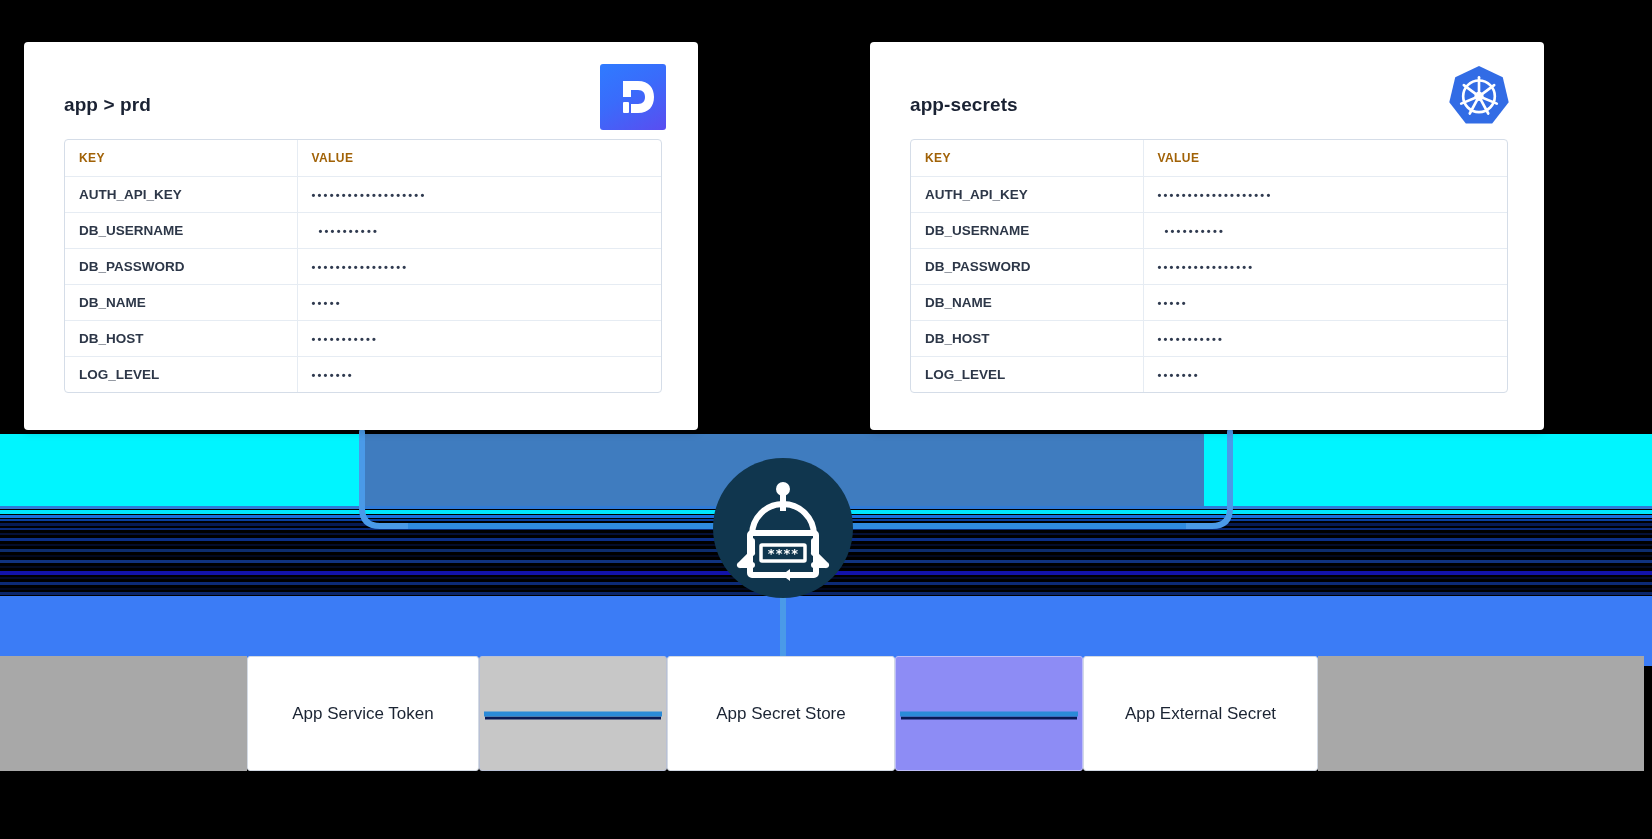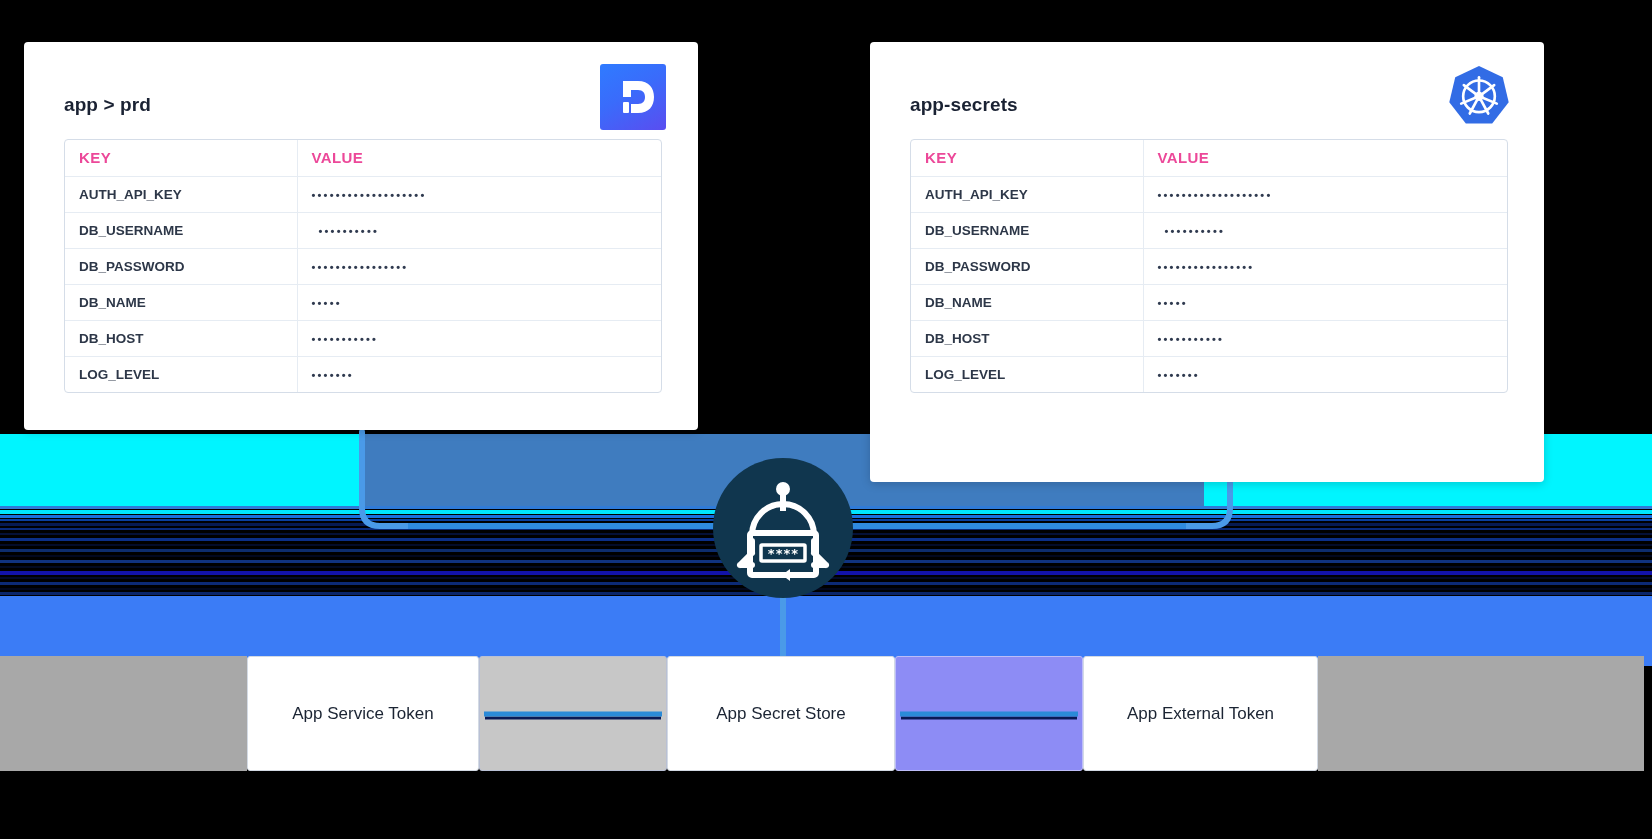--- a/index.html
+++ b/index.html
@@ -18,21 +18,21 @@
   }
 
   
   .card {
     position: absolute;
     background: #ffffff;
     border-radius: 4px;
     box-shadow: 0 2px 10px rgba(0,0,0,.18);
   }
   .card-left  { left: 24px;  top: 42px; width: 674px; height: 388px; padding-left: 16px; }
-  .card-right { left: 870px; top: 42px; width: 674px; height: 440px; }
+  .card-right { left: 870px; top: 42px; width: 674px; height: 388px; }
 
   .card-title {
     position: absolute;
     left: 40px;
     top: 52px;
     font-size: 19px;
     font-weight: 700;
     color: #1a2233;
     letter-spacing: .1px;
     white-space: nowrap;
@@ -73,22 +73,22 @@
     height: 36px;
     padding: 0 0 0 14px;
     border-bottom: 1px solid #e6ecf3;
     font-size: 13.5px;
     color: #2d3748;
     font-weight: 700;
     vertical-align: middle;
   }
   .kv-table th {
     font-weight: 700;
-    font-size: 15px;
-    color: #ec4899;
+    font-size: 12px;
+    color: #a16207;
     letter-spacing: .4px;
   }
   .kv-table tr:last-child td { border-bottom: none; }
   .kv-table .col-key   { width: 232px; border-right: 1px solid #e6ecf3; }
   .kv-table .col-value { width: auto; }
   .kv-table th.col-key { border-right: 1px solid #e6ecf3; }
   .dots {
     display: inline-block;
     color: #2f3a4f;
     font-size: 11px;
@@ -363,18 +363,18 @@
     <div class="node gap-silver n3">
       <span class="gap-line"></span>
     </div>
     <div class="node n4">
       <span>App Secret Store</span>
     </div>
     <div class="node gap-purple n5">
       <span class="gap-line"></span>
     </div>
     <div class="node n6">
-      <span>App External Token</span>
+      <span>App External Secret</span>
     </div>
     <div class="node gap-gray n7"></div>
   </div>
 
 </div>
 
 </body></html>

